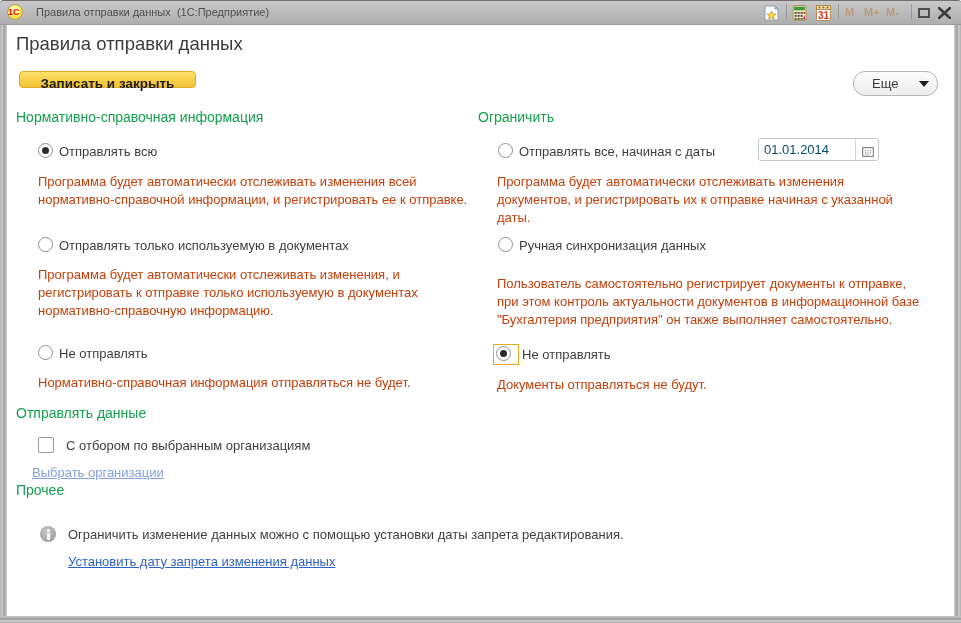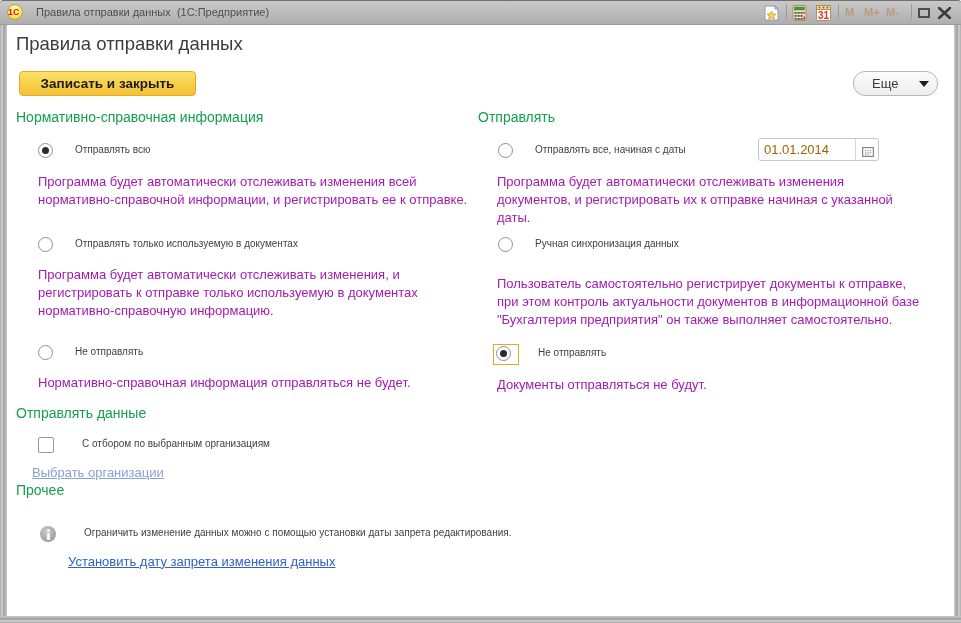--- a/index.html
+++ b/index.html
@@ -26,51 +26,51 @@
 #wtitle { left:36px; top:0; height:25px; line-height:25px; font-size:11px; color:#4e4e4e; }
 
 
 .tbico { top:5px; width:15px; height:16px; }
 .tdiv { top:4px; width:1px; height:15px; background:#9a9a9a; }
 .mem { top:0; height:25px; line-height:25px; font-size:11px; font-weight:bold; color:#b78e60; opacity:.7; }
 #maxbox { left:918px; top:8px; width:12px; height:10px; border:2px solid #4c4c4c; }
 
 
 h1#ptitle { left:16px; top:33px; font-size:18.5px; font-weight:normal; color:#3c3c3c; }
-#btn-save { left:19px; top:71px; width:177px; height:25px;
+#btn-save { left:19px; top:71px; width:177px; height:17px;
   background:linear-gradient(#fce36e 0%, #f8d04a 50%, #f3c138 100%);
   border:1px solid #e0ab25; border-radius:4px;
   font-size:13.5px; font-weight:bold; color:#1c1c1c; text-align:center; line-height:23px; }
 #btn-more { left:853px; top:71px; width:85px; height:25px;
   background:linear-gradient(#fcfcfc, #ededed);
   border:1px solid #b5b5b5; border-radius:12px;
   font-size:13px; color:#3a3a3a; }
 #btn-more .lbl { position:absolute; left:18px; top:4px; }
 #btn-more .arr { position:absolute; left:65px; top:9px; width:0; height:0;
   border-left:5px solid transparent; border-right:5px solid transparent; border-top:6px solid #1d1d1d; }
 
 .ghead { font-size:14px; color:#14a04e; }
-.body13 { font-size:13px; color:#a21caf; line-height:18px; }
-.lbl13 { font-size:10px; color:#3f3f3f;margin-left:16px; }
+.body13 { font-size:13px; color:#c2410c; line-height:18px; }
+.lbl13 { font-size:13px; color:#3f3f3f; }
 
 .radio { width:15px; height:15px; border-radius:50%; border:1px solid #909090; background:#fff; }
 .radio.sel::after { content:""; position:absolute; left:3px; top:3px; width:7px; height:7px; border-radius:50%; background:#2b2b2b; }
 .focusbox { border:1px solid #e3aa21; }
 #chk1 { left:38px; top:437px; width:16px; height:16px; border:1px solid #9a9a9a; border-radius:2px; background:#fff; }
 
 a.palelink { color:#88a1d8; text-decoration:underline; font-size:13px; }
 a.bluelink { color:#2e62c3; text-decoration:underline; font-size:13px; }
 
 #infoico { left:40px; top:526px; width:16px; height:16px; border-radius:50%;
   background:radial-gradient(circle at 42% 35%, #c9c9c9 0%, #ababab 55%, #888888 100%); }
 #infoico .d { position:absolute; left:6.5px; top:2.5px; width:3px; height:3px; border-radius:50%; background:#fdfdfd; }
 #infoico .s { position:absolute; left:6.5px; top:6.5px; width:3px; height:7px; border-radius:1px; background:#fdfdfd; }
 
 #datefield { left:758px; top:138px; width:121px; height:23px; border:1px solid #c5c8cd; border-radius:3px; background:#fff; }
-#datefield .txt { position:absolute; left:5px; top:2.5px; font-size:13px; color:#a16207; }
+#datefield .txt { position:absolute; left:5px; top:2.5px; font-size:13px; color:#0c4a6e; }
 #datefield .sep { position:absolute; left:96px; top:0px; width:1px; height:21px; background:#d4d7db; }
 </style>
 </head>
 <body>
 
 <div class="abs" id="titlebar"></div>
 <div class="abs" id="logo">1С</div>
 <div class="abs" id="wtitle">Правила отправки данных&nbsp; (1С:Предприятие)</div>
 
 <svg class="abs tbico" style="left:764px" width="15" height="16" viewBox="0 0 15 16">
@@ -144,21 +144,21 @@
 <a class="abs palelink" style="left:32px; top:465px;">Выбрать организации</a>
 
 <div class="abs ghead" style="left:16px; top:482px;">Прочее</div>
 <div class="abs" id="infoico">
     <span class="d"></span>
     <span class="s"></span>
   </div>
 <div class="abs lbl13" style="left:68px; top:527px;">Ограничить изменение данных можно с помощью установки даты запрета редактирования.</div>
 <a class="abs bluelink" style="left:68px; top:553.5px;">Установить дату запрета изменения данных</a>
 
-<div class="abs ghead" style="left:478px; top:109px;">Отправлять</div>
+<div class="abs ghead" style="left:478px; top:109px;">Ограничить</div>
 <div class="abs radio" style="left:498px; top:143px;"></div>
 <div class="abs lbl13" style="left:519px; top:144px;">Отправлять все, начиная с даты</div>
 <div class="abs" id="datefield">
   <span class="txt">01.01.2014</span>
   <span class="sep"></span>
   <svg style="position:absolute; left:103px; top:8px;" width="12" height="10" viewBox="0 0 12 10">
     <rect x=".6" y=".6" width="10.8" height="8.8" fill="#fff" stroke="#878787" stroke-width="1.2"></rect>
     <g fill="#8a8a8a">
       <rect x="3.1" y="3.1" width="1.2" height="1.2"></rect>
         <rect x="5.5" y="3.1" width="1.2" height="1.2"></rect>

